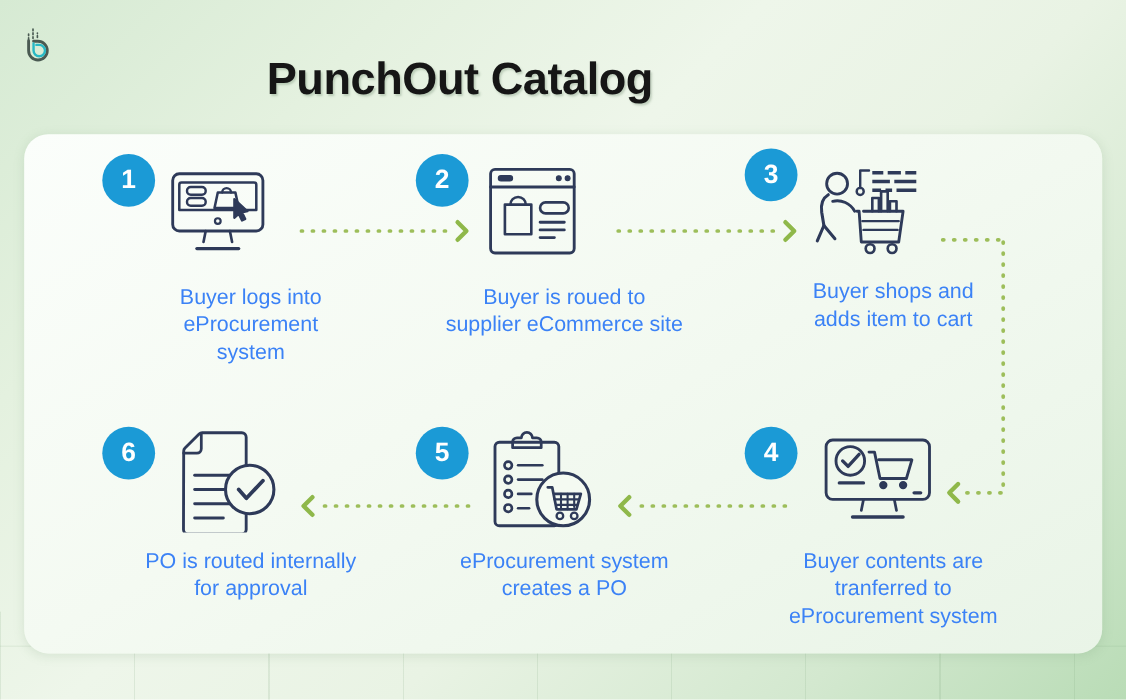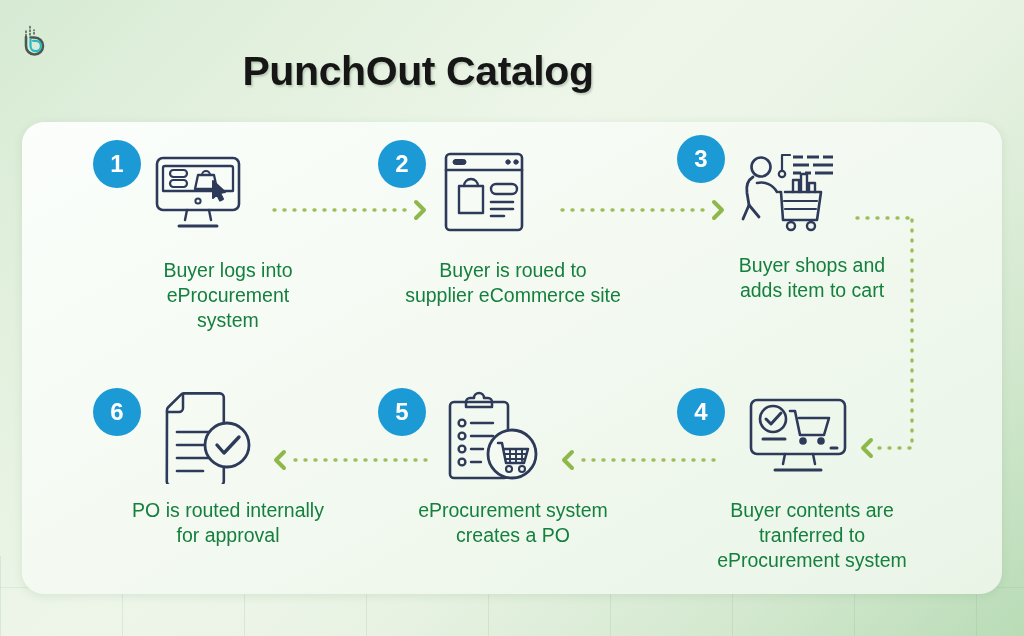--- a/index.html
+++ b/index.html
@@ -53,21 +53,21 @@
     display:flex; align-items:center; justify-content:center;
     line-height:1;
   }
   .step .art{
     position:absolute; left:50px; top:8px;
     width:110px; height:88px;
   }
   .step .cap{
     position:absolute; left:0; width:270px;
     text-align:center;
-    font-size:19.5px; line-height:25px; color:#15803d;
+    font-size:19.5px; line-height:25px; color:#3b82f6;
     white-space:pre-line;
   }
 
   
   #step1{ left:93px;  top:140px; }
   #step2{ left:378px; top:140px; }
   #step3{ left:677px; top:135px; }
   
   #step6{ left:93px;  top:388px; }
   #step5{ left:378px; top:388px; }

